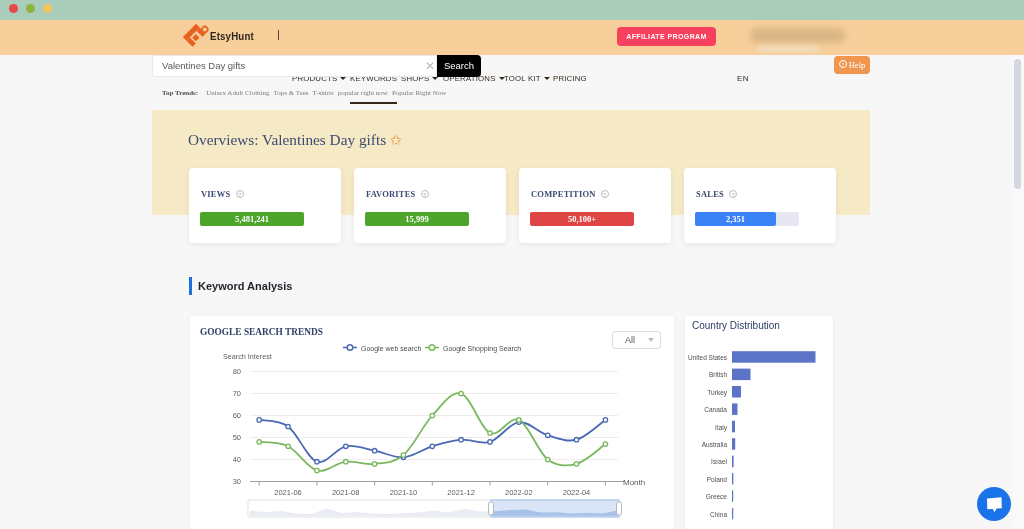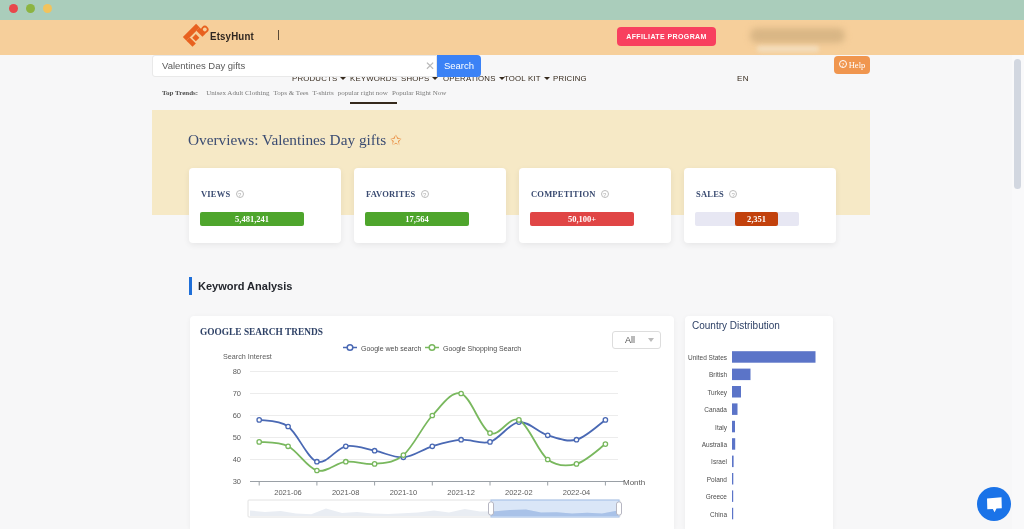--- a/index.html
+++ b/index.html
@@ -15,21 +15,21 @@
 .hdr { position:absolute; left:0; top:20px; width:1024px; height:35px; background:#f6cf9b; }
 .nav { position:absolute; top:10px; font-size:7.8px; font-weight:normal; color:#35291c; letter-spacing:0.2px;margin-top:44px; }
 .caret { display:inline-block; width:0; height:0; border-left:3px solid transparent; border-right:3px solid transparent; border-top:3.5px solid #35291c; vertical-align:middle; margin-left:3px; margin-bottom:1px; }
 .aff { position:absolute; left:617px; top:7px; width:99px; height:19px; background:#f8405f; border-radius:4px; color:#fff; font-size:7px; font-weight:bold; letter-spacing:0.4px; text-align:center; line-height:19px; }
 .blurpill { position:absolute; left:750px; top:8px; width:95px; height:15px; background:#d9b685; border-radius:7px; filter:blur(3px); }
 .blurpill2 { position:absolute; left:757px; top:26px; width:62px; height:6px; background:#f2ddbd; border-radius:3px; filter:blur(2px); }
 
 
 .sinput { position:absolute; left:152px; top:55px; width:285px; height:22px; background:#fff; border:1px solid #e9e9e9; border-radius:3px 0 0 3px; font-size:9.5px; color:#5a5a5a; line-height:20px; padding-left:9px; }
 .sx { position:absolute; left:423px; top:55px; width:14px; height:22px; color:#b9b9b9; font-size:12px; line-height:22px; text-align:center; }
-.sbtn { position:absolute; left:437px; top:55px; width:44px; height:22px; background:#3b82f6; border-radius:0 4px 4px 0; color:#fff; font-size:9.5px; text-align:center; line-height:22px; }
+.sbtn { position:absolute; left:437px; top:55px; width:44px; height:22px; background:#000000; border-radius:0 4px 4px 0; color:#fff; font-size:9.5px; text-align:center; line-height:22px; }
 .helpbtn { position:absolute; left:834px; top:56px; width:36px; height:18px; background:#f0964f; border-radius:4px; color:#fff; font-family:"Liberation Serif", serif; font-size:8.5px; text-align:center; line-height:18px; }
 .trends-row { position:absolute; left:162px; top:89px; font-family:"Liberation Serif", serif; font-size:7px; color:#7a7a7a; }
 .trends-row b { color:#4f4f4f; margin-right:8px; }
 .trends-row span { margin-right:4px; }
 
 
 .band { position:absolute; left:152px; top:110px; width:718px; height:105px; background:#f6e9c6; }
 .ovtitle { position:absolute; left:188px; top:131px; font-family:"Liberation Serif", serif; font-size:15.3px; color:#3b4c72; }
 .star { color:#e98b3f; font-size:14px; }
 
@@ -89,30 +89,30 @@
 
 <div class="band"></div>
 <div class="ovtitle">Overviews: Valentines Day gifts <span class="star">✩</span></div>
 
 <div class="card" style="left:189px;">
   <div class="clabel">VIEWS <span class="qm">?</span></div>
   <div class="cbar" style="background:#4fa32e; background:#4ea52c;">5,481,241</div>
 </div>
 <div class="card" style="left:354px;">
   <div class="clabel">FAVORITES <span class="qm">?</span></div>
-  <div class="cbar" style="background:#4ea52c;">17,564</div>
+  <div class="cbar" style="background:#4ea52c;">15,999</div>
 </div>
 <div class="card" style="left:519px;">
   <div class="clabel">COMPETITION <span class="qm">?</span></div>
   <div class="cbar" style="background:#e04545;">50,100+</div>
 </div>
 <div class="card" style="left:684px;">
   <div class="clabel">SALES <span class="qm">?</span></div>
   <div class="cbar" style="background:#e7e7f3; color:transparent;">.</div>
-  <div class="cbar" style="width:43px; background:#c2410c;margin-left:40px;">2,351</div>
+  <div class="cbar" style="width:81px; background:#3b82f6;">2,351</div>
 </div>
 
 <div class="katitle">Keyword Analysis</div>
 
 <div class="tcard"></div>
 <div class="ccard"></div>
 
 <div class="abs" style="left:200px; top:325px; font-family:'Liberation Serif',serif; font-size:11px; font-weight:bold; color:#2e4166; transform:scaleX(0.85); transform-origin:0 0;">GOOGLE SEARCH TRENDS</div>
 <div class="abs" style="left:612px; top:331px; width:49px; height:18px; background:#fff; border:1px solid #ddd; border-radius:3px; font-size:9px; color:#555; line-height:16px; padding-left:12px;">All<span style="position:absolute; right:6px; top:6px; width:0; height:0; border-left:3.5px solid transparent; border-right:3.5px solid transparent; border-top:4px solid #bbb;"></span></div>
 

